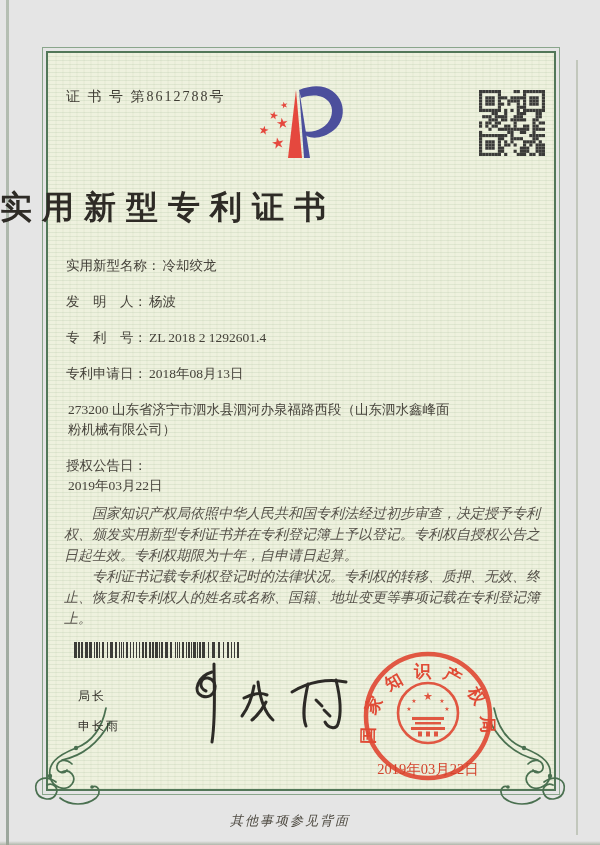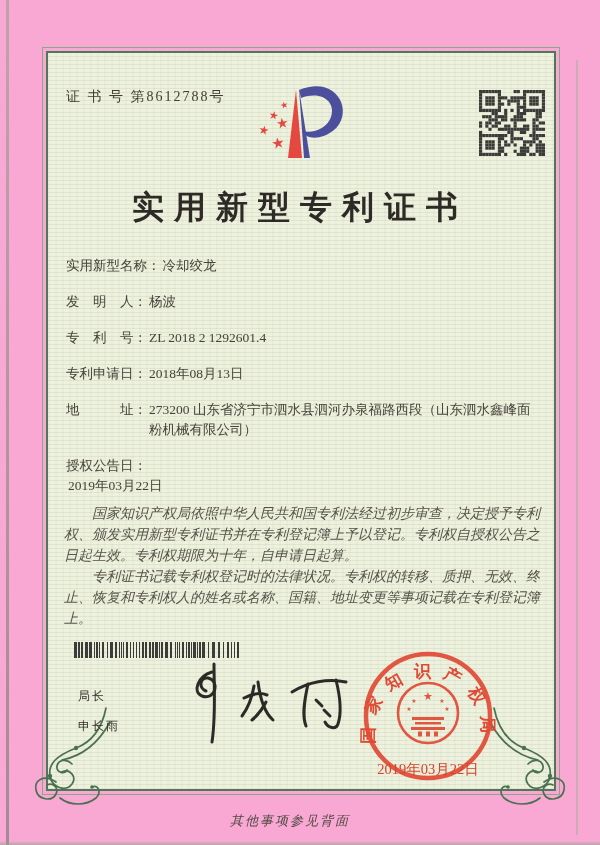--- a/index.html
+++ b/index.html
@@ -1,18 +1,18 @@
 <!DOCTYPE html>
 <html><head>
 <meta charset="utf-8">
 <style>
   html,body{margin:0;padding:0;background:#c8c4b4;}
   .page{
     position:relative; width:600px; height:845px; overflow:hidden;
-    background:#f9a8d4;
+    background:#e5e5e5;
     font-family:"Liberation Serif","DejaVu Serif",serif;
     color:#46423a;
   }
   
   .edge-left{position:absolute;left:6px;top:0;bottom:0;width:3px;
     background:linear-gradient(180deg,#8fa08a,#5f7260);opacity:.55;}
   .edge-right{position:absolute;right:22px;top:60px;bottom:10px;width:2px;
     background:#aab3a0;opacity:.6;}
   .edge-bottom{position:absolute;left:0;right:0;bottom:0;height:4px;
     background:linear-gradient(0deg,#9aa391,rgba(154,163,145,0));opacity:.7;}
@@ -33,21 +33,21 @@
   .corner-flourish.right{left:482px;top:706px;transform:scaleX(-1);}
 
   .content{position:absolute;left:0;top:0;width:600px;height:845px;}
 
   .cert-no{position:absolute;left:66px;top:88px;font-size:14px;
     letter-spacing:2px;color:#3f3c34;}
 
   .logo{position:absolute;left:235px;top:68px;width:130px;height:112px;}
   .qr{position:absolute;left:479px;top:90px;width:66px;height:66px;}
 
-  .title{position:absolute;left:0;top:186px;width:600px;text-align:center;
+  .title{position:absolute;left:0;top:186px;width:600px;text-align:left;
     font-size:32px;font-weight:bold;letter-spacing:10px;color:#2e2b26;}
 
   .fields{position:absolute;left:66px;top:256px;width:480px;font-size:13.5px;}
   .field-row{display:flex;margin-bottom:16px;line-height:20px;}
   .field-label{flex:0 0 auto;white-space:pre;color:#45423a;}
   .field-value{margin-left:2px;max-width:392px;color:#45423a;}
   .grant-row{display:flex;line-height:20px;margin-top:2px;}
   .grant-pair{display:flex;flex-direction:column;}
   .grant-pair.second{margin-left:44px;}
 
@@ -391,21 +391,20 @@
       </div>
       <div class="field-row">
         <span class="field-label">专　利　号：</span>
         <span class="field-value">ZL 2018 2 1292601.4</span>
       </div>
       <div class="field-row">
         <span class="field-label">专利申请日：</span>
         <span class="field-value">2018年08月13日</span>
       </div>
       <div class="field-row">
-        <span class="field-label">地　　　址：</span>
         <span class="field-value">273200 山东省济宁市泗水县泗河办泉福路西段（山东泗水鑫峰面粉机械有限公司）</span>
       </div>
       <div class="grant-row">
         <span class="grant-pair">
           <span class="field-label">授权公告日：</span>
           <span class="field-value">2019年03月22日</span>
         </span>
       </div>
     </div>
 

